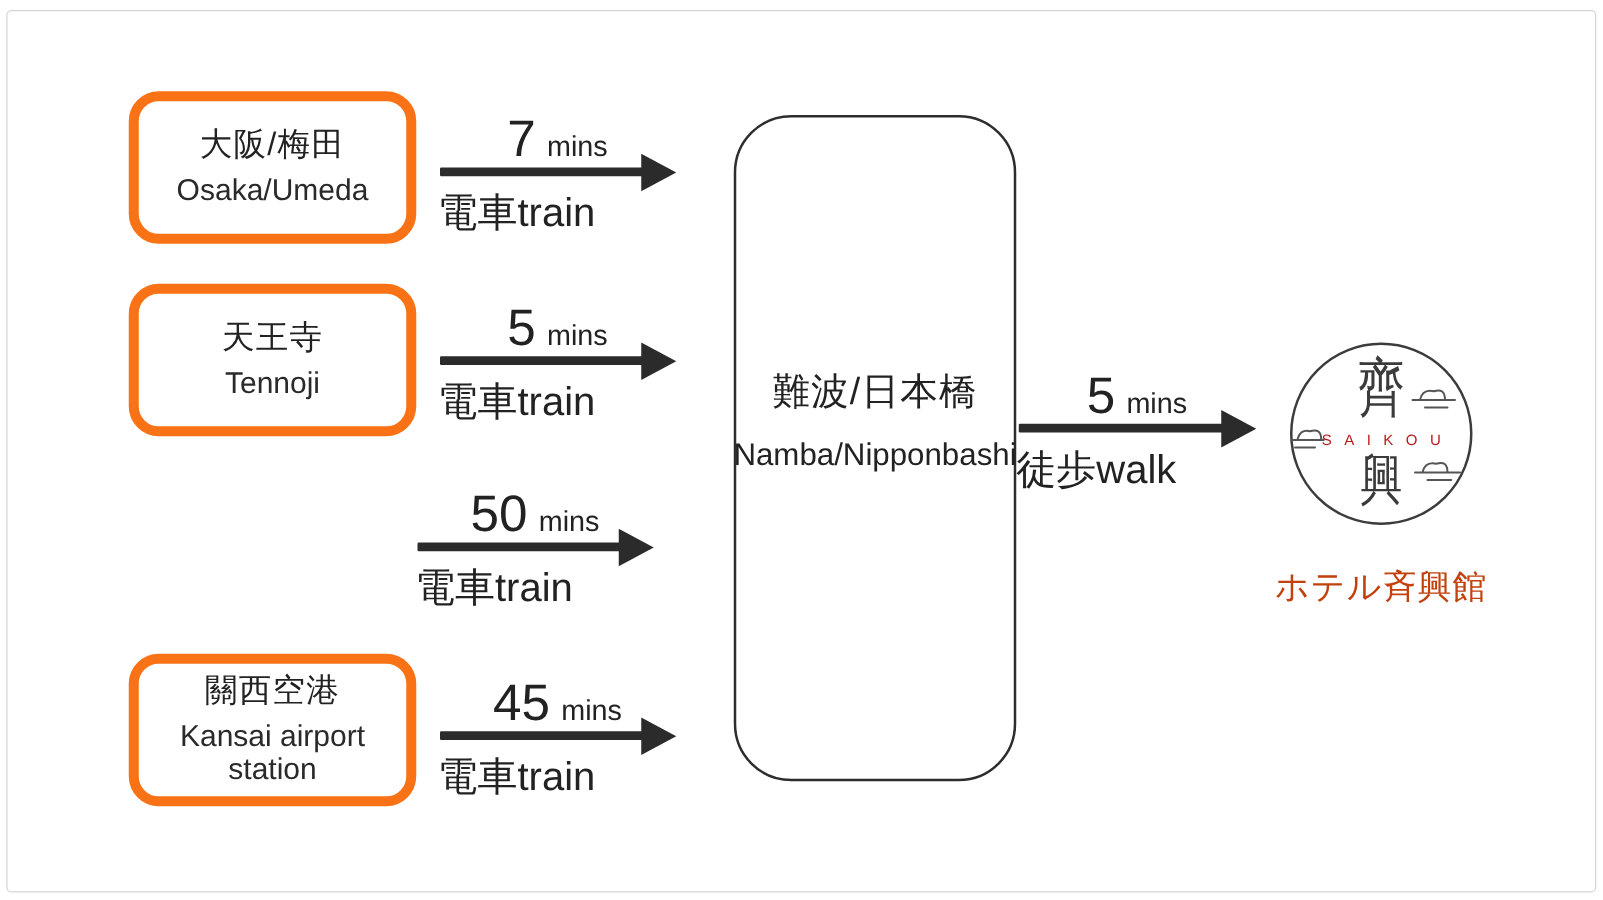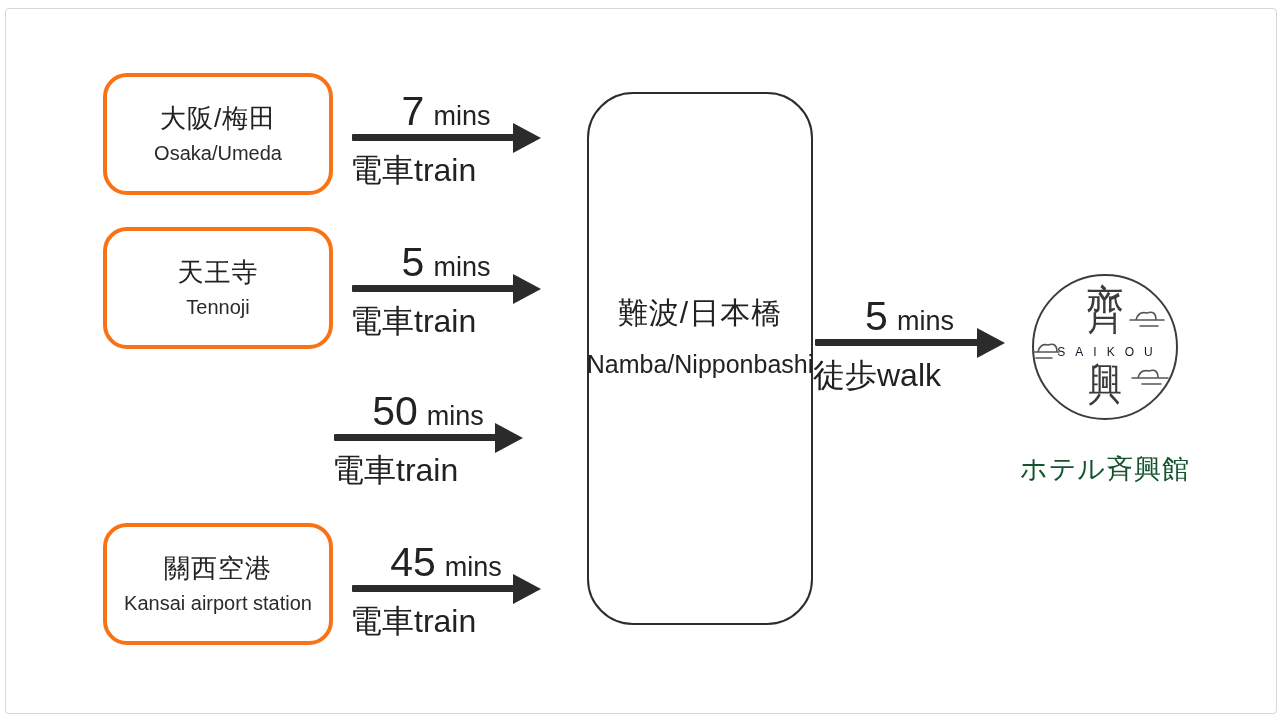--- a/index.html
+++ b/index.html
@@ -23,59 +23,59 @@
     border-radius: 4px;
     pointer-events: none;
   }
 
   
   .station-box {
     position: absolute;
     left: 103px;
     width: 230px;
     height: 122px;
-    border: 4px solid #f97316;
+    border: 8px solid #f97316;
     border-radius: 24px;
     background: #ffffff;
     display: flex;
     flex-direction: column;
     align-items: center;
     justify-content: center;
     box-sizing: border-box;
     text-align: center;
   }
   .station-box .jp {
     font-size: 26px;
     line-height: 1.15;
     margin-bottom: 9px;
     letter-spacing: 1px;
   }
   .station-box .en {
-    font-size: 20px;
+    font-size: 24px;
     line-height: 1.1;
     color: #2a2a2a;
   }
 
   
   .arrow-group {
     position: absolute;
     height: 112px;
   }
   .arrow-label-top {
     position: absolute;
     left: 0; right: 0; bottom: 62px;
     text-align: center;
     white-space: nowrap;
   }
   .arrow-label-top .num {
     font-size: 41px;
     line-height: 1;
   }
   .arrow-label-top .unit {
-    font-size: 27px;
+    font-size: 23px;
     margin-left: 9px;
   }
   .arrow-shaft {
     position: absolute;
     top: 52px;
     left: 2px;
     height: 7px;
     background: #2b2b2b;
     border-radius: 1px;
   }
@@ -145,41 +145,41 @@
     transform: scale(0.82, 1.12);
   }
   .logo-text {
     position: absolute;
     left: 0; right: 0;
     top: 73px;
     text-align: center;
     font-size: 12px;
     letter-spacing: 10px;
     text-indent: 10px;
-    color: #0f172a;
+    color: #b91c1c;
   }
   .logo-char-bottom {
     position: absolute;
     left: 0; right: 0;
     top: 90px;
     text-align: center;
     font-size: 40px;
     line-height: 1.1;
     color: #3b3b3b;
     transform: scale(0.85, 1.1);
   }
   .hotel-name {
     position: absolute;
     left: 1000px;
     top: 451px;
     width: 210px;
     text-align: center;
     font-size: 27px;
     letter-spacing: 1px;
-    color: #14532d;
+    color: #c2410c;
   }
 </style>
 </head>
 <body>
 
 <div class="canvas">
   <div class="frame"></div>
 
   <div class="station-box" style="top:73px">
     <div class="jp">大阪/梅田</div>

